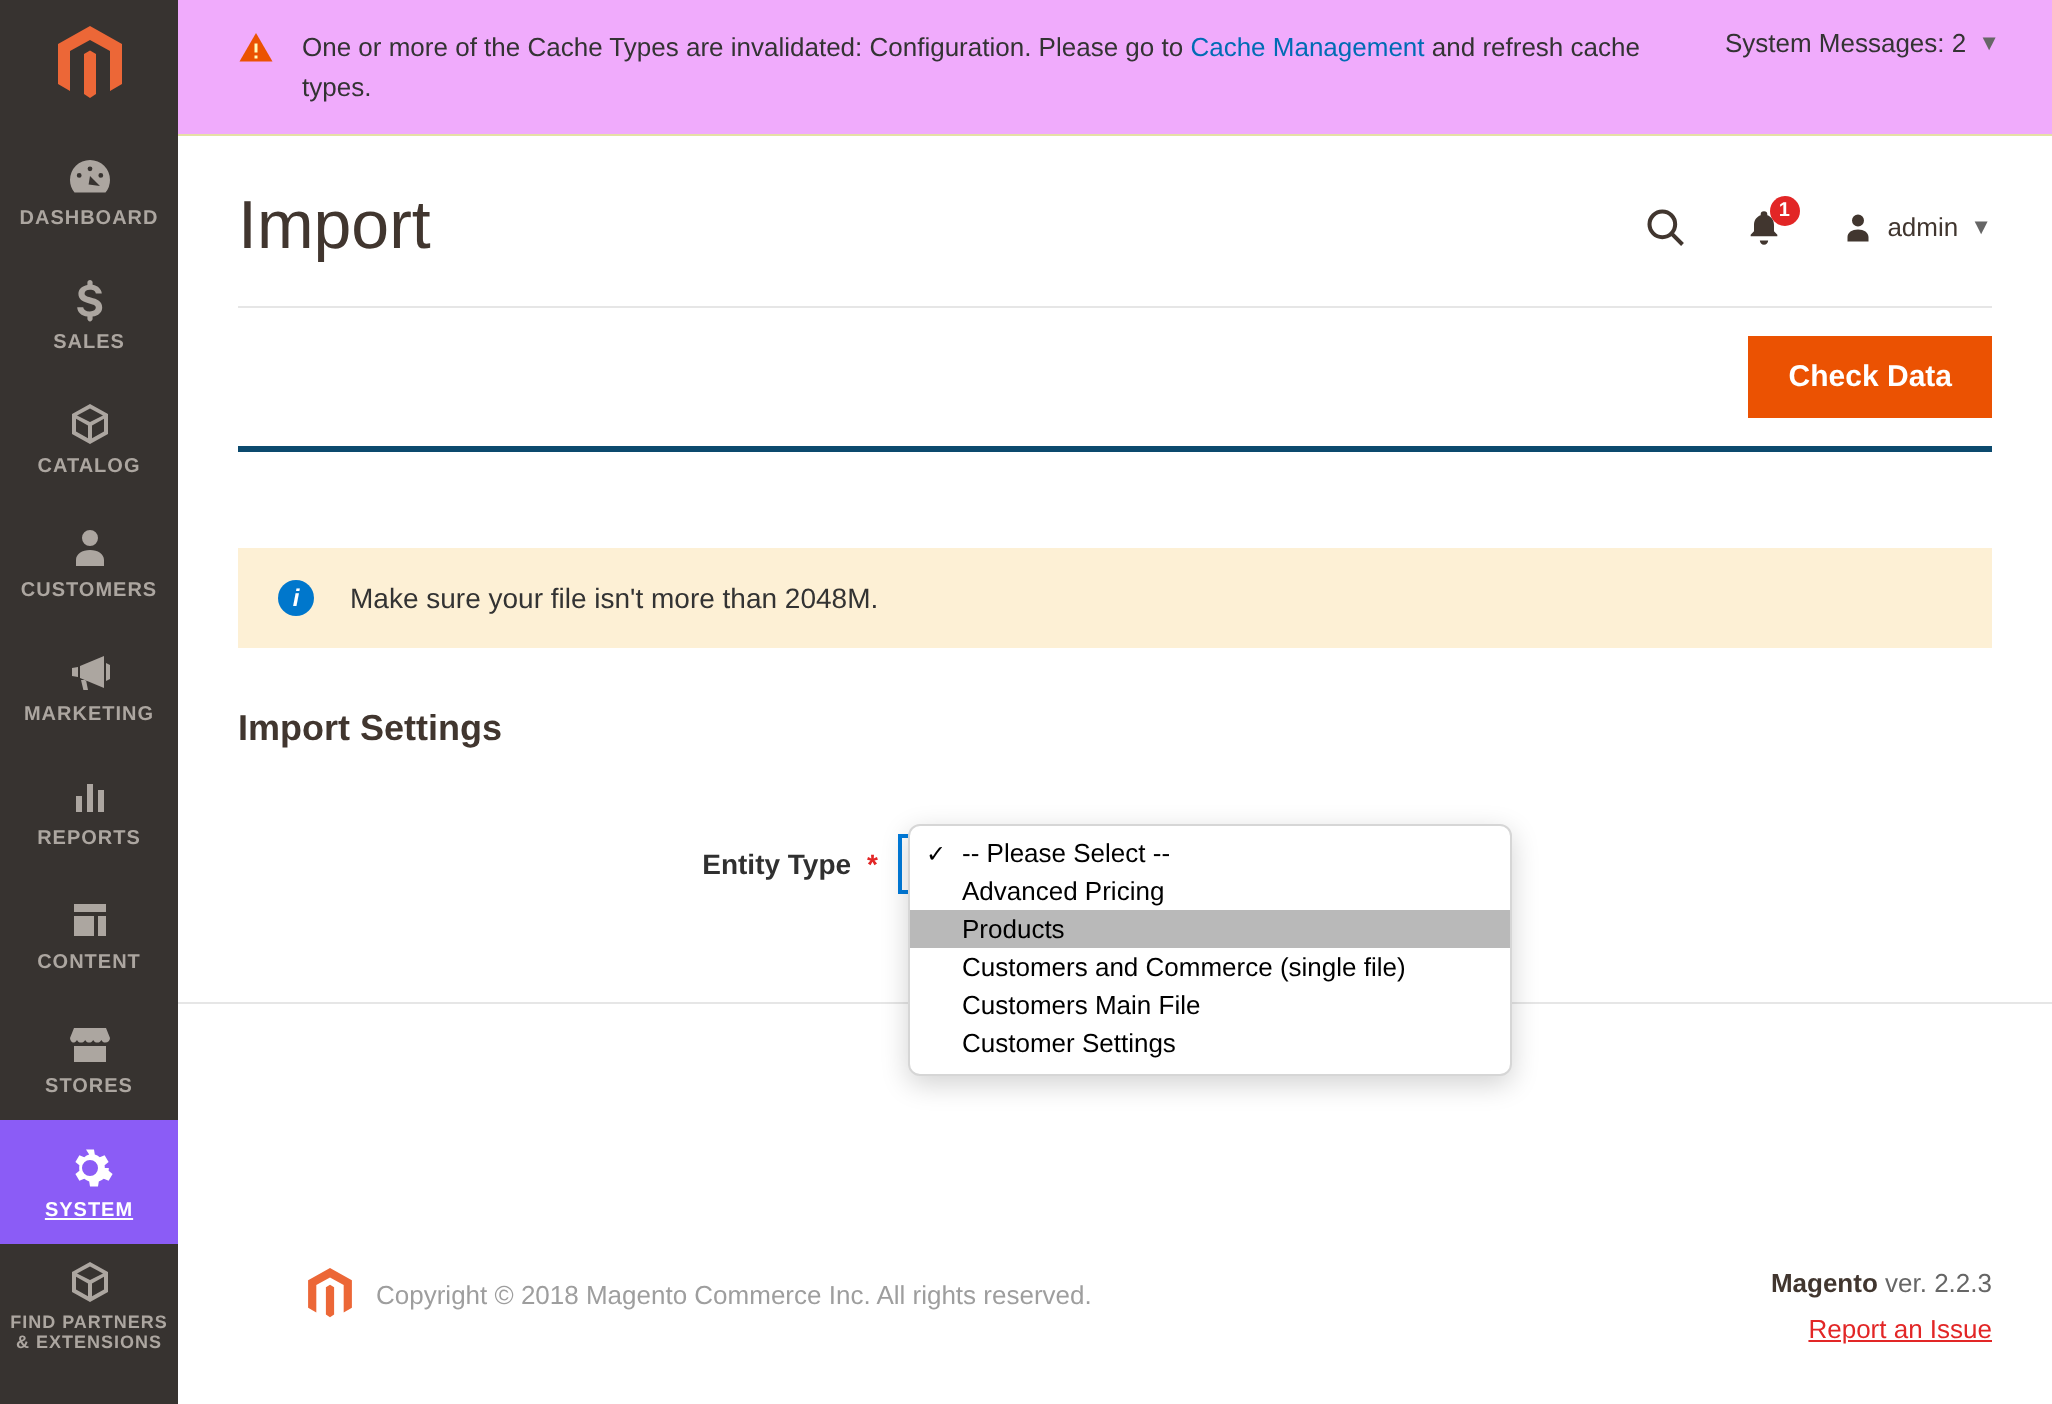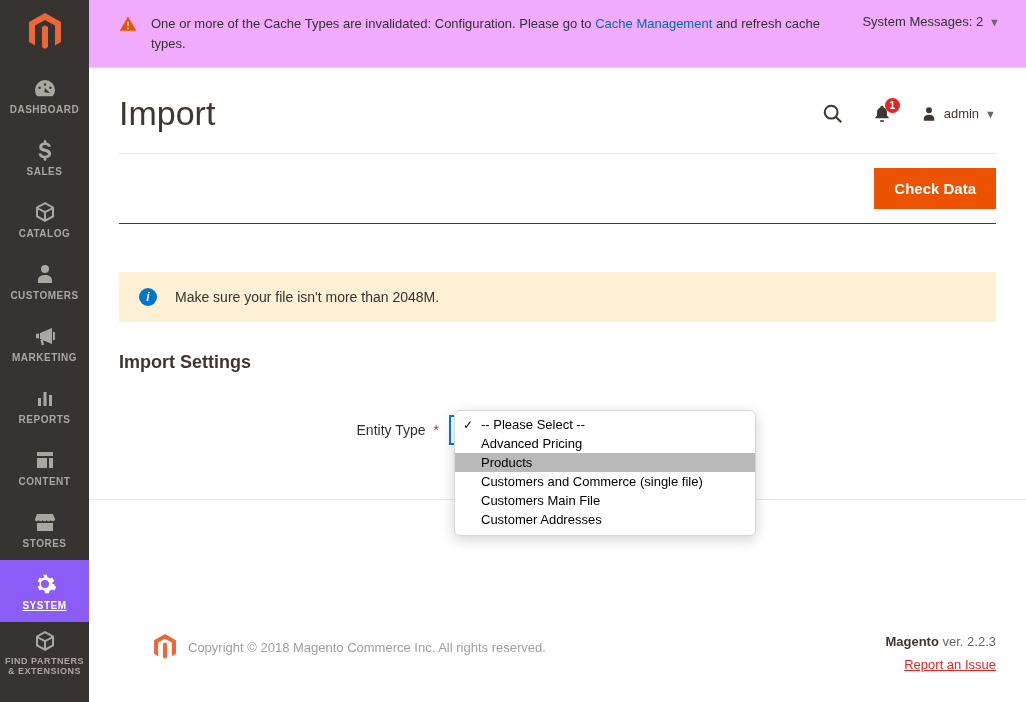--- a/index.html
+++ b/index.html
@@ -86,21 +86,21 @@
     background: #e22626; color: #fff; font-size: 10px;
     border-radius: 50%; width: 15px; height: 15px;
     display: flex; align-items: center; justify-content: center;
     font-weight: 700;
   }
   .admin-btn { font-size: 13px; }
 
   
   .checkbar {
     border-top: 1px solid #e6e6e6;
-    border-bottom: 1px solid #0c4a6e;
+    border-bottom: 3px solid #0c4a6e;
     padding: 14px 0;
     display: flex;
     justify-content: flex-end;
     background: #fff;
   }
   .btn-primary {
     background: #eb5202;
     color: #fff;
     border: none;
     font-size: 15px;
@@ -140,21 +140,21 @@
     margin-top: 42px;
     position: relative;
   }
   .form-row .label-cell {
     width: 320px;
     display: flex;
     justify-content: flex-end;
     align-items: center;
     gap: 8px;
     font-size: 14px;
-    font-weight: 400;
+    font-weight: 700;
     color: #303030;
   }
   .form-row .req { color: #e22626; }
   .form-row select.native {
     width: 295px; height: 30px;
     border: 2px solid #007bdb;
     font-size: 13px; padding: 0 8px;
     background: #fff;
   }
 
@@ -357,21 +357,21 @@
       <select class="native">
         <option>-- Please Select --</option>
       </select>
 
       <div class="dropdown-open">
         <div class="opt selected">-- Please Select --</div>
         <div class="opt">Advanced Pricing</div>
         <div class="opt highlight">Products</div>
         <div class="opt">Customers and Commerce (single file)</div>
         <div class="opt">Customers Main File</div>
-        <div class="opt">Customer Addresses</div>
+        <div class="opt">Customer Settings</div>
       </div>
     </div>
 
     <div class="divider"></div>
   </div>
 
   <div class="footer">
     <div class="left">
       <svg width="22" height="26" viewBox="0 0 32 38">
         <path fill="#ec6737" d="M16 0 L32 9 V29 L26 32.5 V12.5 L16 7 L6 12.5 V32.5 L0 29 V9 Z"></path>

